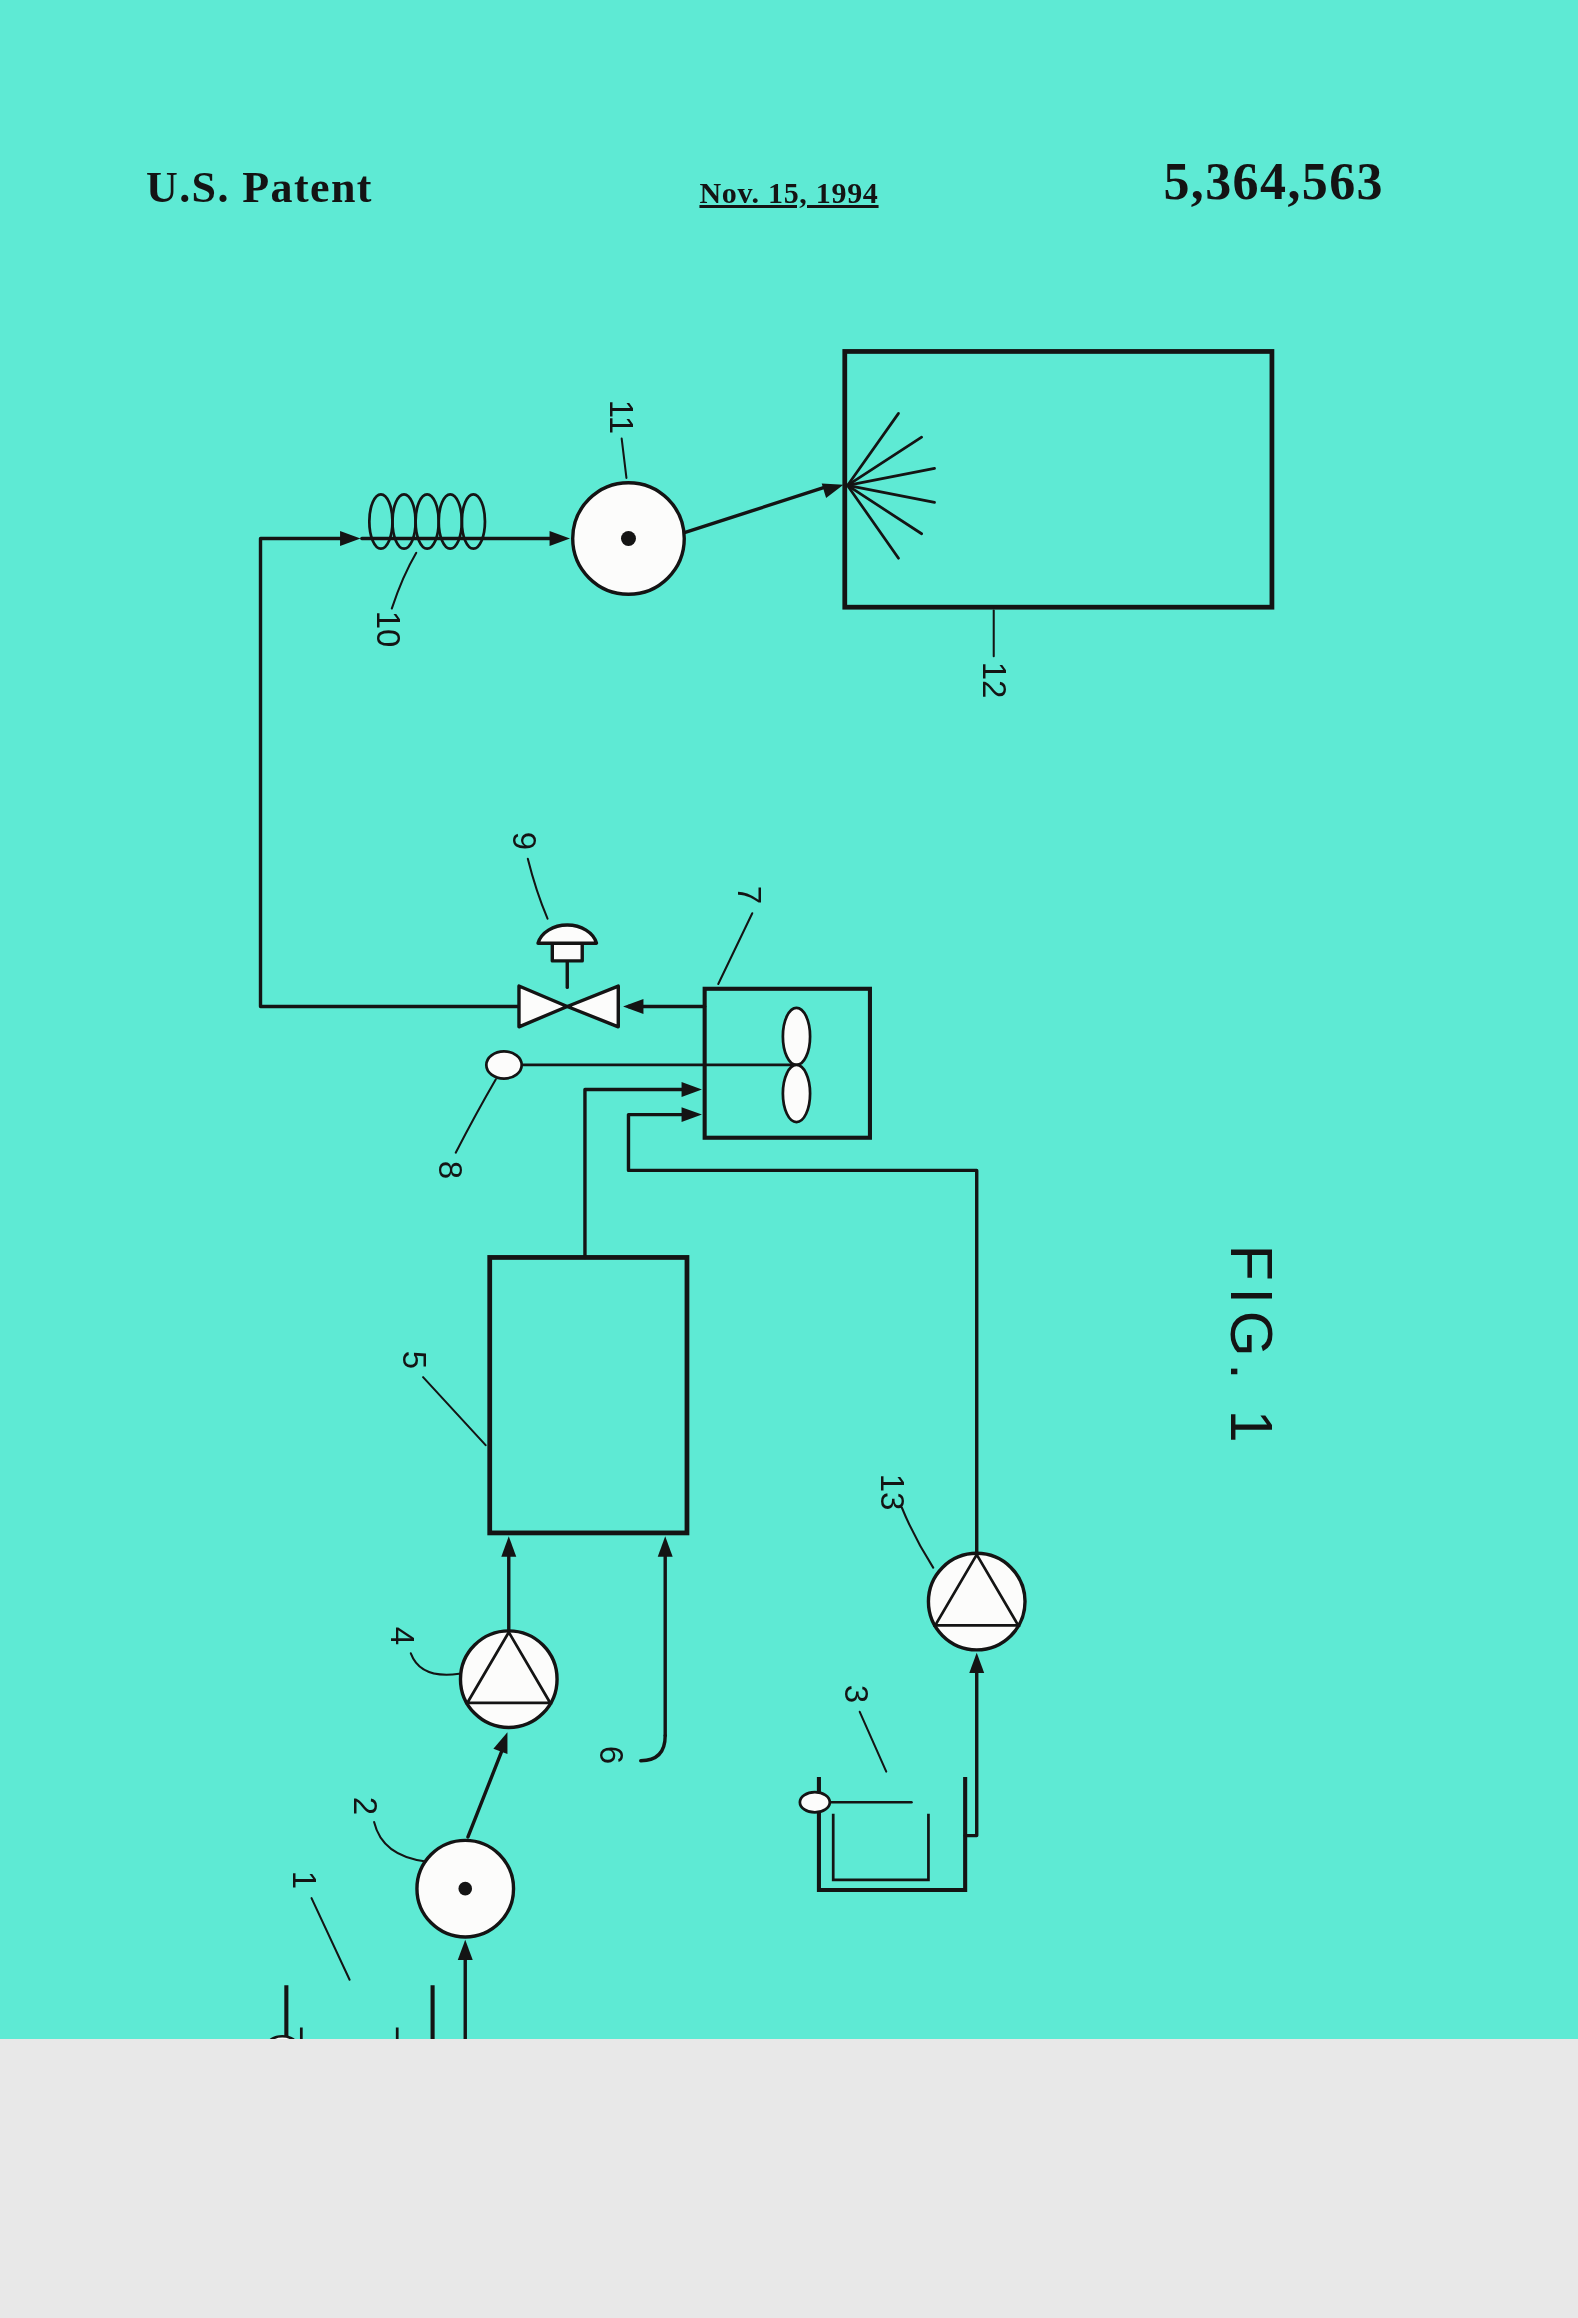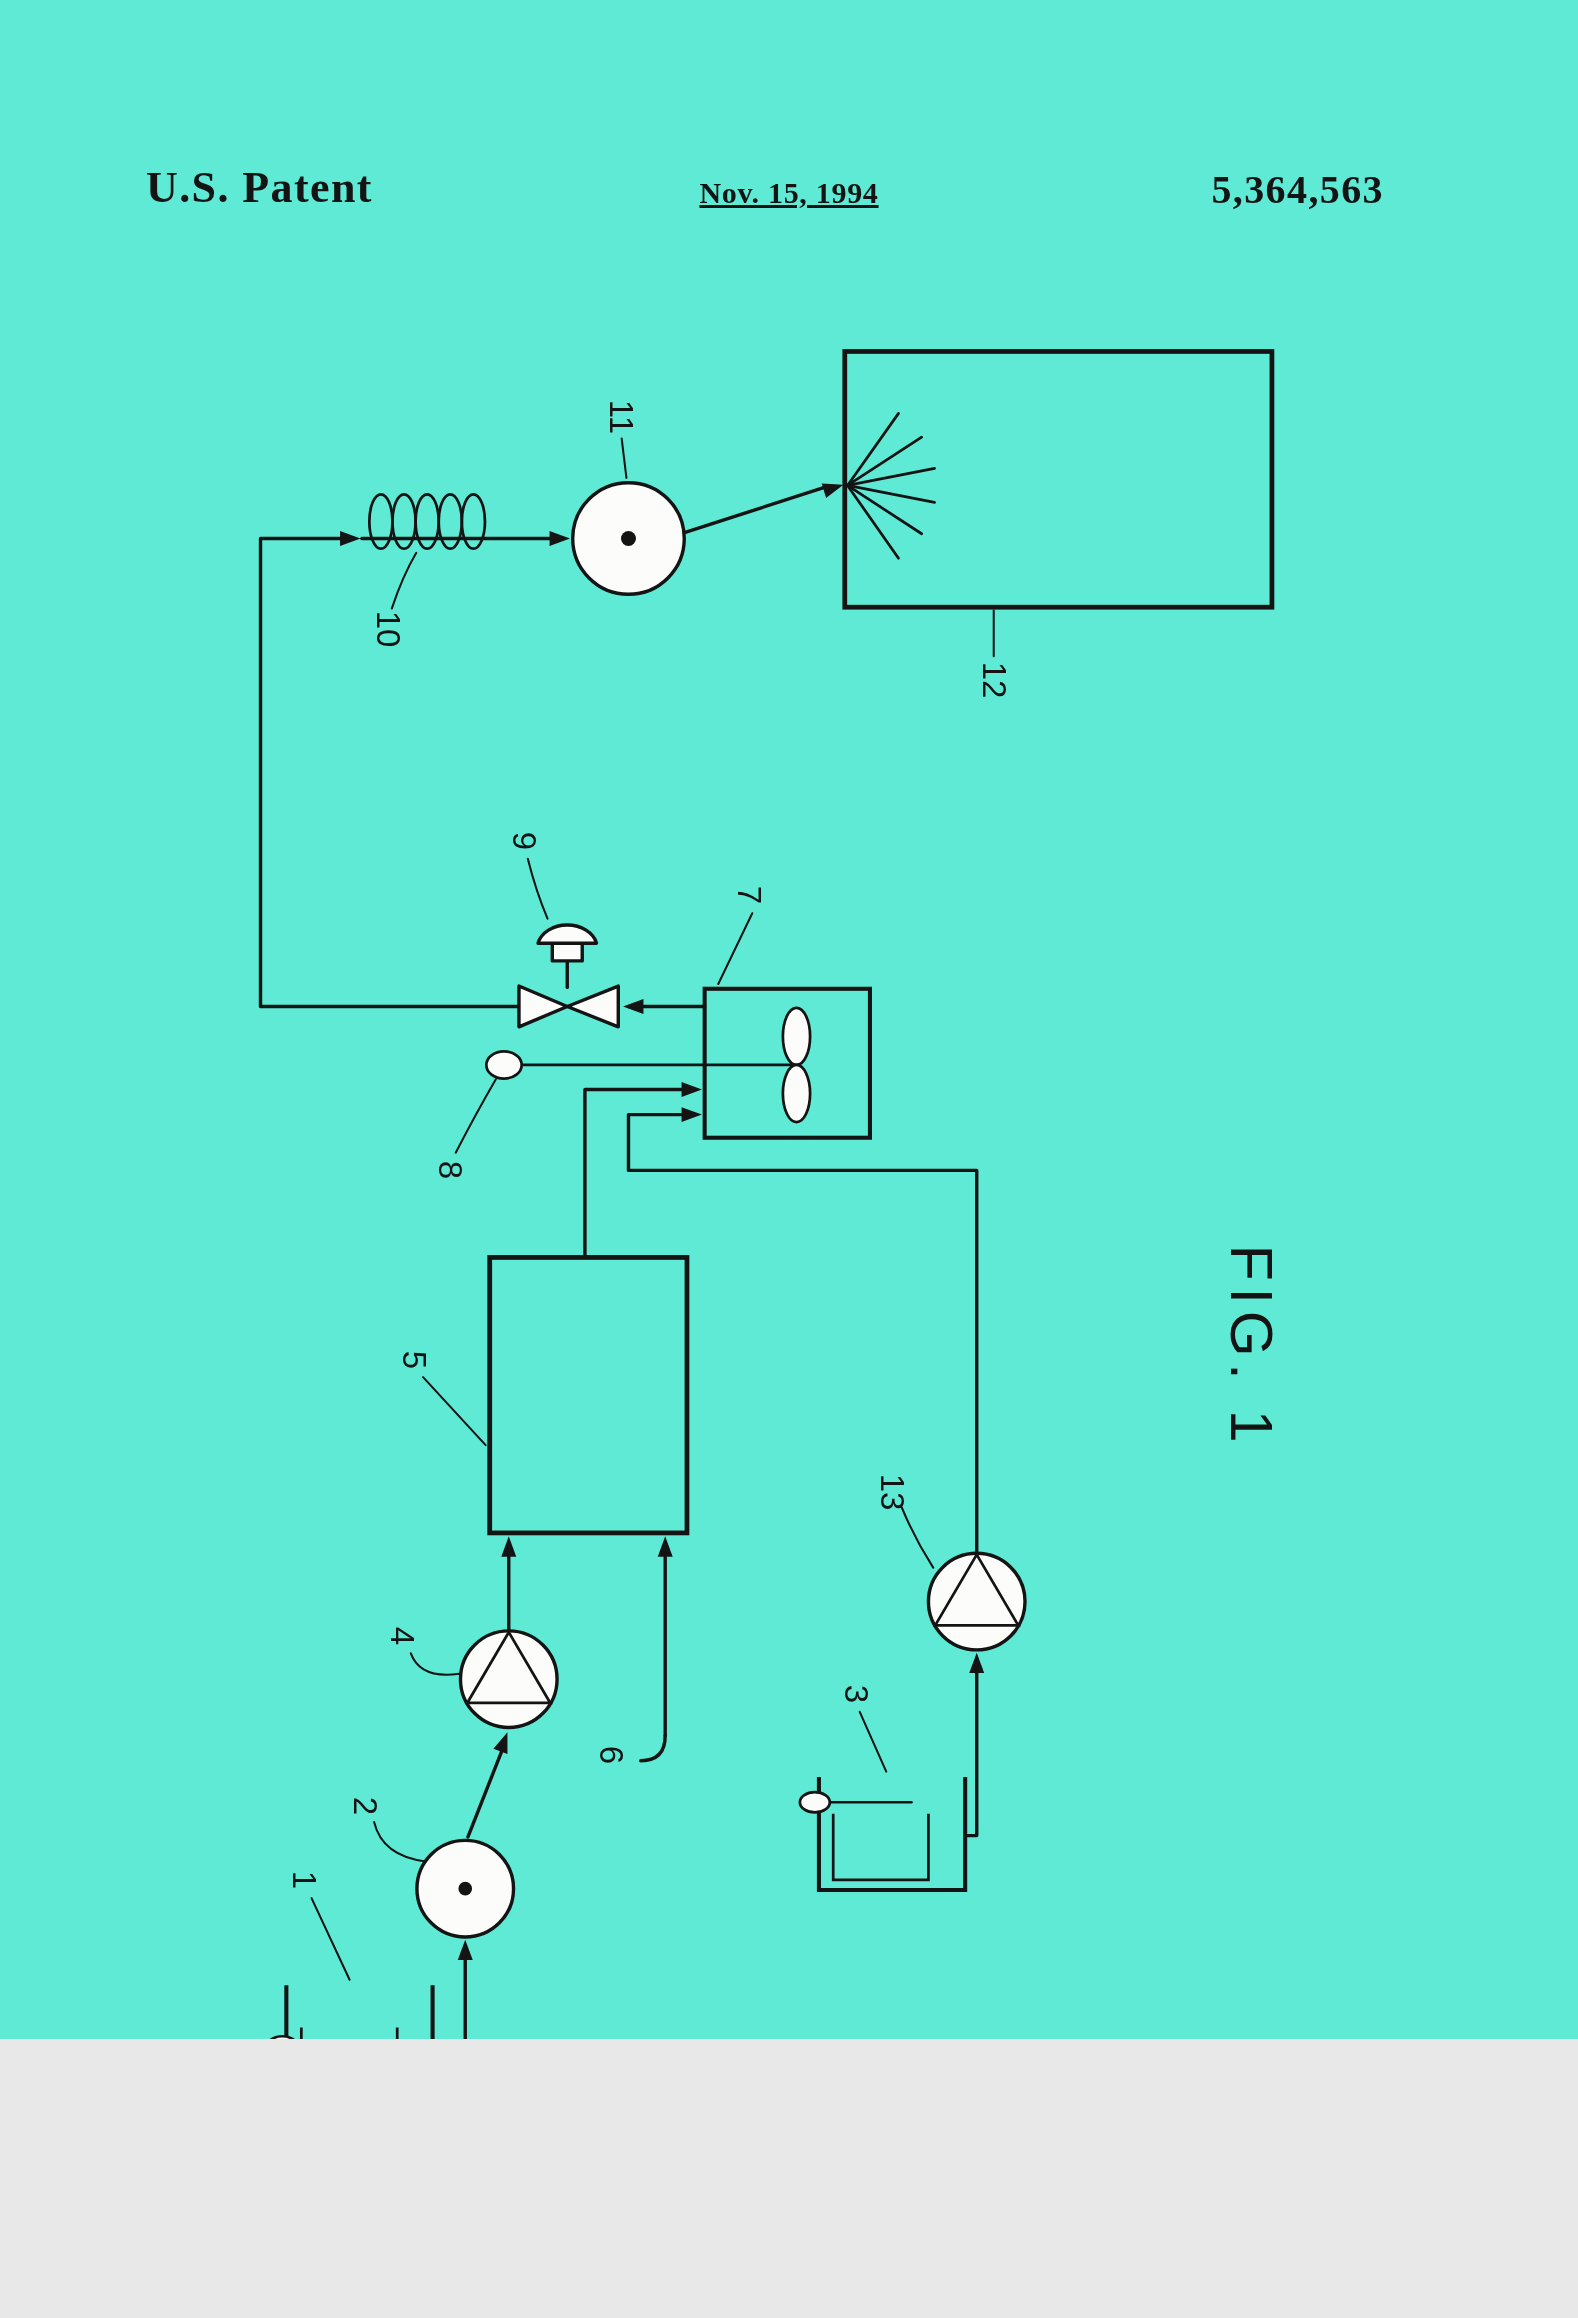--- a/index.html
+++ b/index.html
@@ -14,22 +14,22 @@
   }
   .hdr-title{
     position:absolute;left:146px;top:162px;
     font-size:44px;font-weight:bold;letter-spacing:1.4px;
   }
   .hdr-date{
     position:absolute;left:789px;top:176px;transform:translateX(-50%);
     font-size:30px;font-weight:bold;letter-spacing:0.7px;text-decoration:underline;
   }
   .hdr-number{
-    position:absolute;right:204px;top:166px;
-    font-size:40px;font-weight:bold;letter-spacing:1.4px;
+    position:absolute;right:204px;top:152px;
+    font-size:52px;font-weight:bold;letter-spacing:1.4px;
   }
   .diagram-svg{position:absolute;left:0;top:0;}
   .ref{
     position:absolute;
     transform:translate(-50%,-50%) rotate(90deg);
     font-family:"Liberation Sans", sans-serif;
     font-size:33px;line-height:1;color:#141414;
     white-space:nowrap;
   }
   .fig-caption{

